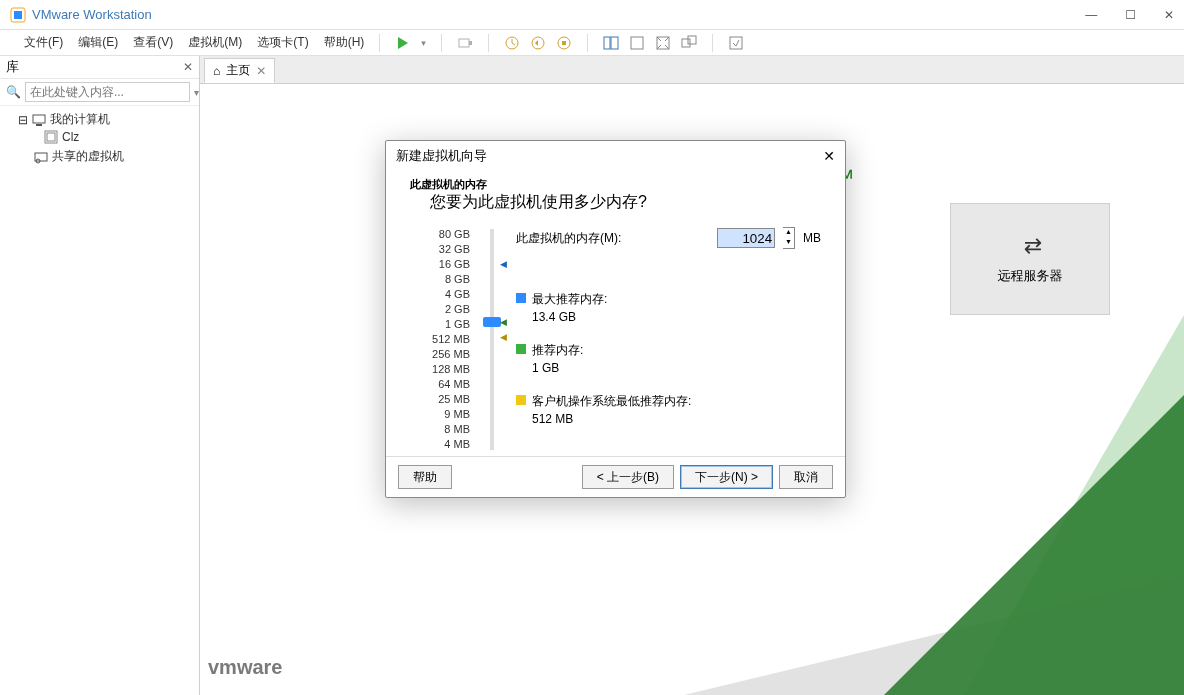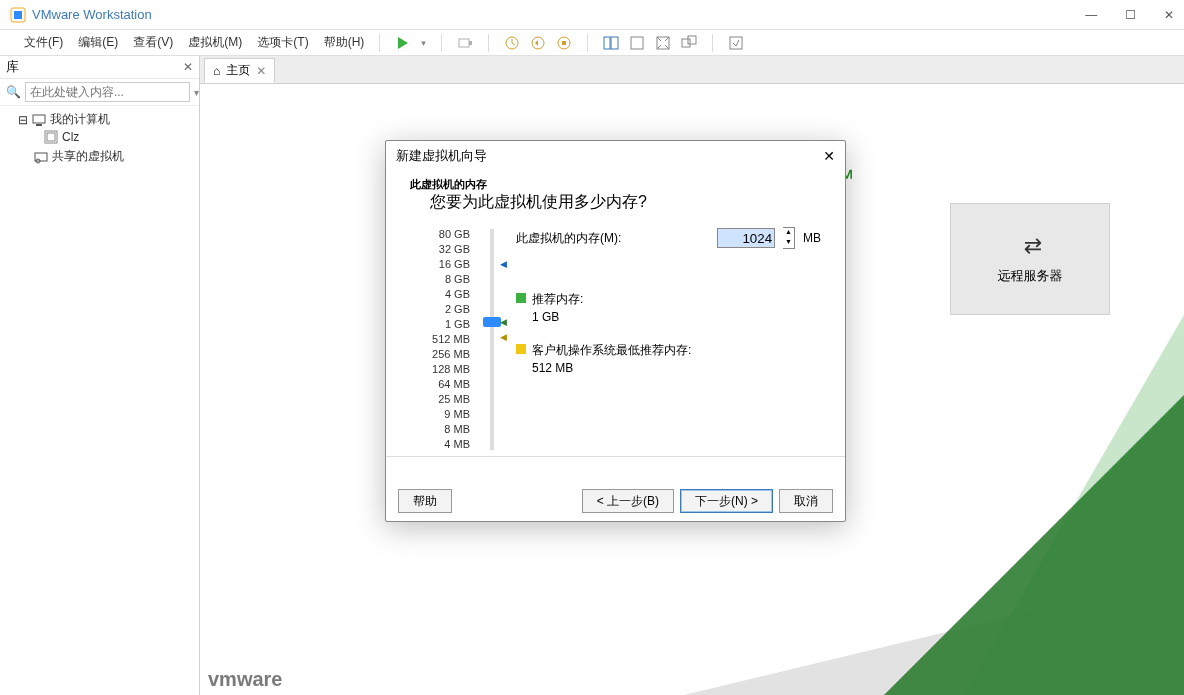--- a/index.html
+++ b/index.html
@@ -48,21 +48,21 @@
   
   .tile { position: absolute; right: 74px; top: 119px; width: 160px; height: 112px; border: 1px solid #cfcfcf; background: #e8e8e8; display: flex; flex-direction: column; align-items: center; justify-content: center; gap: 8px; }
   .tile .starrow { font-size: 22px; color: #333; letter-spacing: -6px; }
   .tile .tile-label { font-size: 13px; }
 
   
   .tri { position: absolute; }
   .tri1 { right: 0; bottom: 0; width: 0; height: 0; border-left: 300px solid transparent; border-bottom: 300px solid #2e7d32; opacity: .9;}
   .tri2 { right: 0; bottom: 0; width: 0; height: 0; border-left: 500px solid transparent; border-bottom: 120px solid #cfcfcf; opacity: .6;}
   .tri3 { right: 0; bottom: 0; width: 0; height: 0; border-left: 220px solid transparent; border-bottom: 380px solid #a5d6a7; opacity: .6;}
-  .vmware-logo { position: absolute; left: 8px; bottom: 4px; font-family: Arial, sans-serif; font-weight: bold; font-size: 20px; color: #7a7a7a; }
+  .vmware-logo { position: absolute; left: 8px; bottom: 16px; font-family: Arial, sans-serif; font-weight: bold; font-size: 20px; color: #7a7a7a; }
   .dialog { position: absolute; left: 385px; top: 140px; width: 461px; background: #fff; border: 1px solid #888; border-radius: 2px; box-shadow: 0 6px 30px rgba(0,0,0,.25); }
   .dlg-title { display: flex; align-items: center; justify-content: space-between; padding: 6px 10px; font-size: 13px; }
   .dlg-title .dlg-close { font-size: 14px; }
   .dlg-sub { padding: 6px 24px 4px; }
   .dlg-sub .s1 { font-weight: bold; font-size: 11px; }
   .dlg-sub .s2 { padding-left: 20px; font-size: 16px; }
   .dlg-body { padding: 10px 24px 4px; font-size: 12px; }
   .dlg-row { margin-bottom: 10px; }
 
   .memrow { display: flex; align-items: center; gap: 8px; margin-bottom: 8px; }
@@ -83,21 +83,21 @@
   .mem-marker.yellow { color: #b38f00; }
   .meminfo { flex: 1; }
   .meminfo-row { display: flex; align-items: flex-start; gap: 6px; margin-bottom: 18px; }
   .meminfo-row .sq { width: 10px; height: 10px; margin-top: 2px; }
   .sq.blue { background: #2d8bff; }
   .sq.green { background: #3cb043; }
   .sq.yellow { background: #f0c814; }
   .meminfo-row .txt .val { margin-top: 2px; }
 
   .dlg-footer { display: flex; align-items: center; padding: 8px 12px; border-top: 1px solid #ddd; gap: 6px; }
-  .dlg-footer .btn { height: 24px; padding: 0 14px; border: 1px solid #999; background: #f3f3f3; font-size: 12px; display: flex; align-items: center; margin-top: 24px; }
+  .dlg-footer .btn { height: 24px; padding: 0 14px; border: 1px solid #999; background: #f3f3f3; font-size: 12px; display: flex; align-items: center; }
   .dlg-footer .btn.primary { border: 1px solid #3e7ab6; box-shadow: inset 0 0 0 1px #9ec6ea; }
   .dlg-footer .spacer { flex: 1; }
 </style>
 </head>
 <body>
 
 <div class="titlebar">
   <span class="logo">
     <svg viewBox="0 0 16 16">
         <rect x="1" y="1" width="14" height="14" rx="2" fill="#fff" stroke="#f5a623"></rect>
@@ -296,20 +296,27 @@
           <span class="memlabel">此虚拟机的内存(M):</span>
           <input type="text" value="1024" style="">
           <span class="spinbtns">
               <div>▲</div>
               <div>▼</div>
             </span>
           <span>MB</span>
         </div>
         <div style="height:34px;"></div>
         <div class="meminfo-row">
+          <span class="sq blue"></span>
+          <span class="txt">
+              <div>最大推荐内存:</div>
+              <div class="val">13.4 GB</div>
+            </span>
+        </div>
+        <div class="meminfo-row">
           <span class="sq green"></span>
           <span class="txt">
               <div>推荐内存:</div>
               <div class="val">1 GB</div>
             </span>
         </div>
         <div class="meminfo-row">
           <span class="sq yellow"></span>
           <span class="txt">
               <div>客户机操作系统最低推荐内存:</div>

